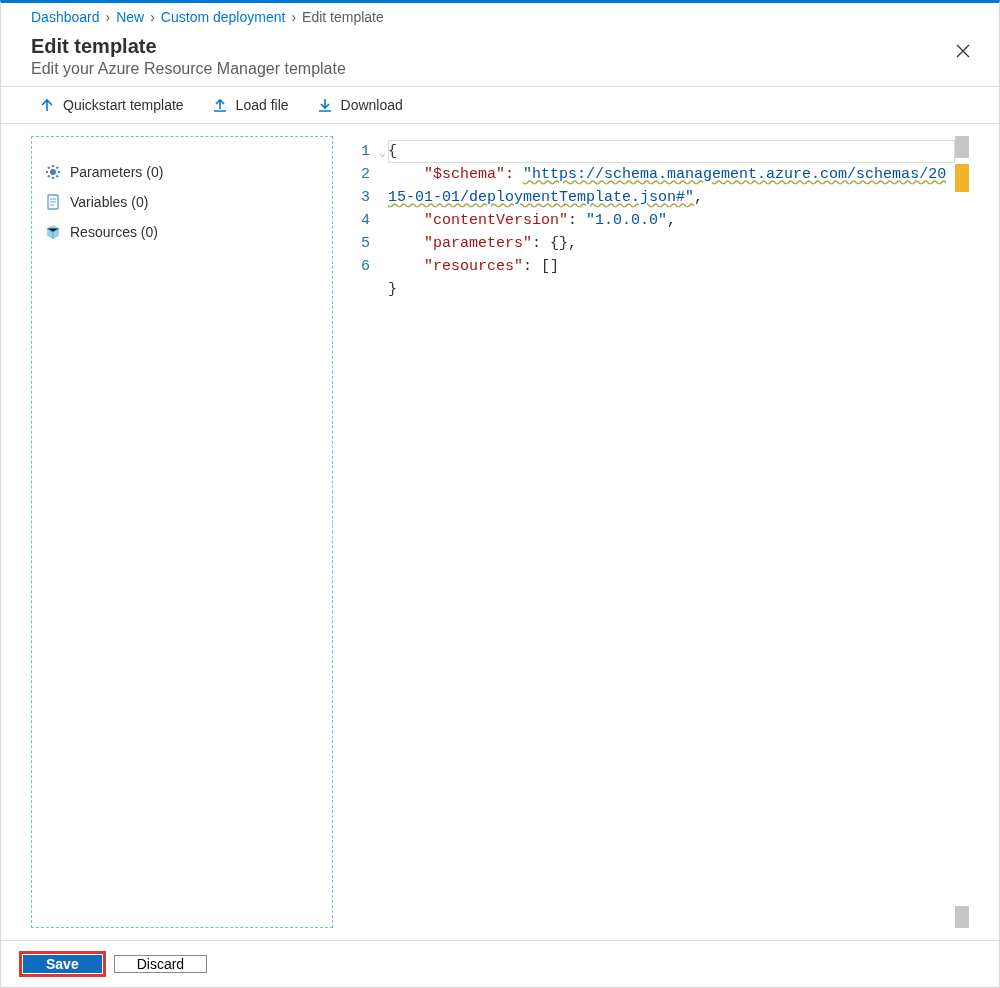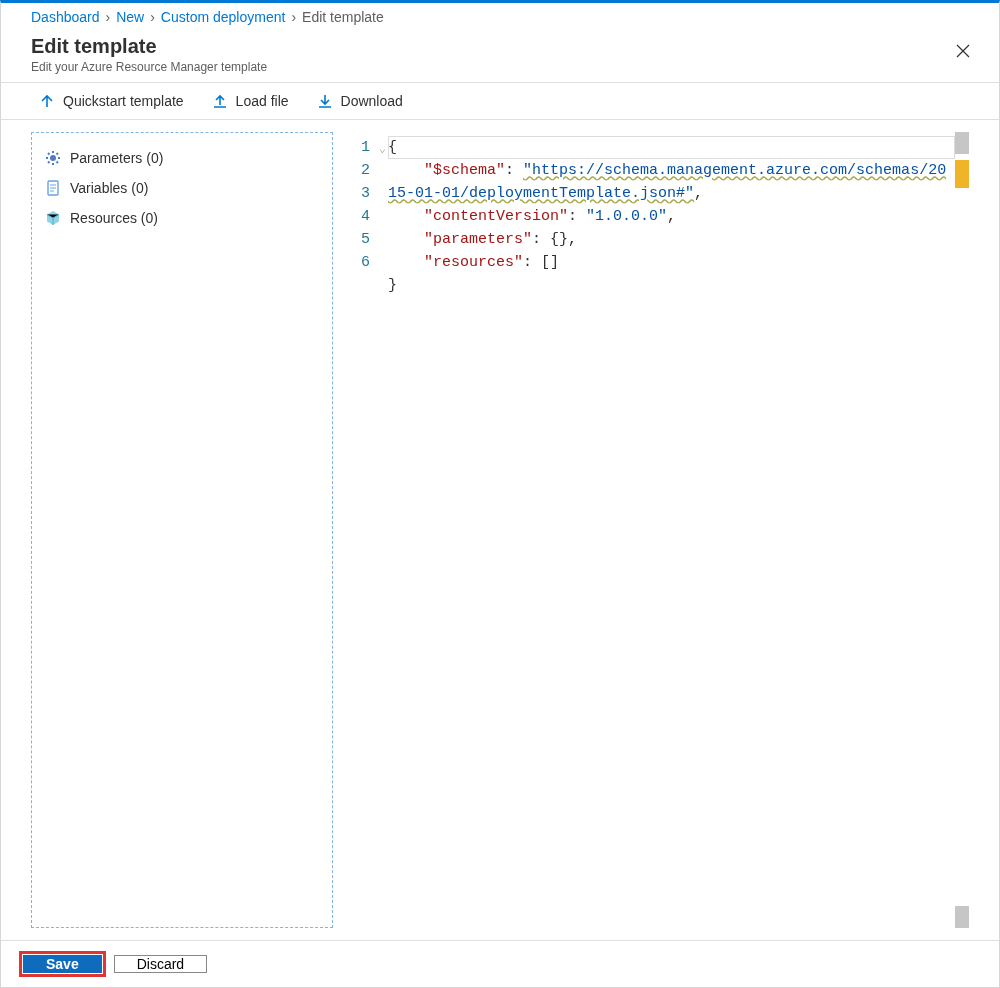--- a/index.html
+++ b/index.html
@@ -3,27 +3,27 @@
 <meta charset="utf-8">
 <style>
 html,body{margin:0;padding:0;font-family:"Segoe UI",Arial,sans-serif;font-size:14px;color:#323130;background:#fff}
 body{width:1000px;height:988px;box-sizing:border-box;border:1px solid #d6d6d6;border-top:3px solid #0078d4;display:flex;flex-direction:column}
 .breadcrumb{display:flex;align-items:flex-start;gap:6px;padding:6px 18px 10px 30px;font-size:14px}
 .breadcrumb a{color:#0078d4;text-decoration:none;cursor:pointer}
 .breadcrumb .sep{color:#605e5c}
 .breadcrumb .current{color:#605e5c}
 .hdr{padding:0 18px 8px 30px;border-bottom:1px solid #e1dfdd;position:relative}
 .hdr h1{margin:0;font-size:20px;font-weight:600;color:#323130}
-.hdr .sub{font-size:12px;color:#605e5c;margin-top:2px}
+.hdr .sub{font-size:16px;color:#605e5c;margin-top:2px}
 .close-btn{position:absolute;right:20px;top:0;width:32px;height:32px;display:flex;align-items:center;justify-content:center;cursor:pointer}
 .toolbar{display:flex;gap:28px;padding:10px 10px 10px 38px;border-bottom:1px solid #e1dfdd}
 .tool{display:flex;align-items:center;gap:8px;cursor:pointer;color:#323130}
 .tool .ic{color:#0078d4;display:flex;align-items:center}
 .content{flex:1;display:flex;padding:12px 20px 12px 30px;gap:20px;min-height:0}
-.tree{width:300px;border:1px dashed #7fb4e5;padding:10px 0}
+.tree{width:300px;border:1px dashed #7fb4e5;padding:20px 0}
 .tree-item{display:flex;align-items:center;gap:8px;padding:6px 12px;cursor:pointer}
 .tree-item .ticon{width:18px;height:18px;display:flex;align-items:center;justify-content:center}
 .editor{flex:1;display:flex;border-right:10px solid transparent;position:relative;min-height:0;font-family:Consolas,"Courier New",monospace;font-size:15px;line-height:23px}
 .gutter{text-align:right;color:#237893;padding:4px 18px 4px 8px;position:relative}
 .gutter .ln{height:23px}
 .chev{position:absolute;right:2px;top:6px;color:#b0b0b0;font-size:12px}
 .code{flex:1;padding:4px 0;white-space:pre-wrap;word-break:break-all;overflow:hidden;position:relative}
 .cursor-line{position:absolute;left:0;right:0;top:4px;height:23px;border:1px solid #dcdcdc;box-sizing:border-box;pointer-events:none}
 .tok-k{color:#a31515}
 .tok-s{color:#0451a5}

